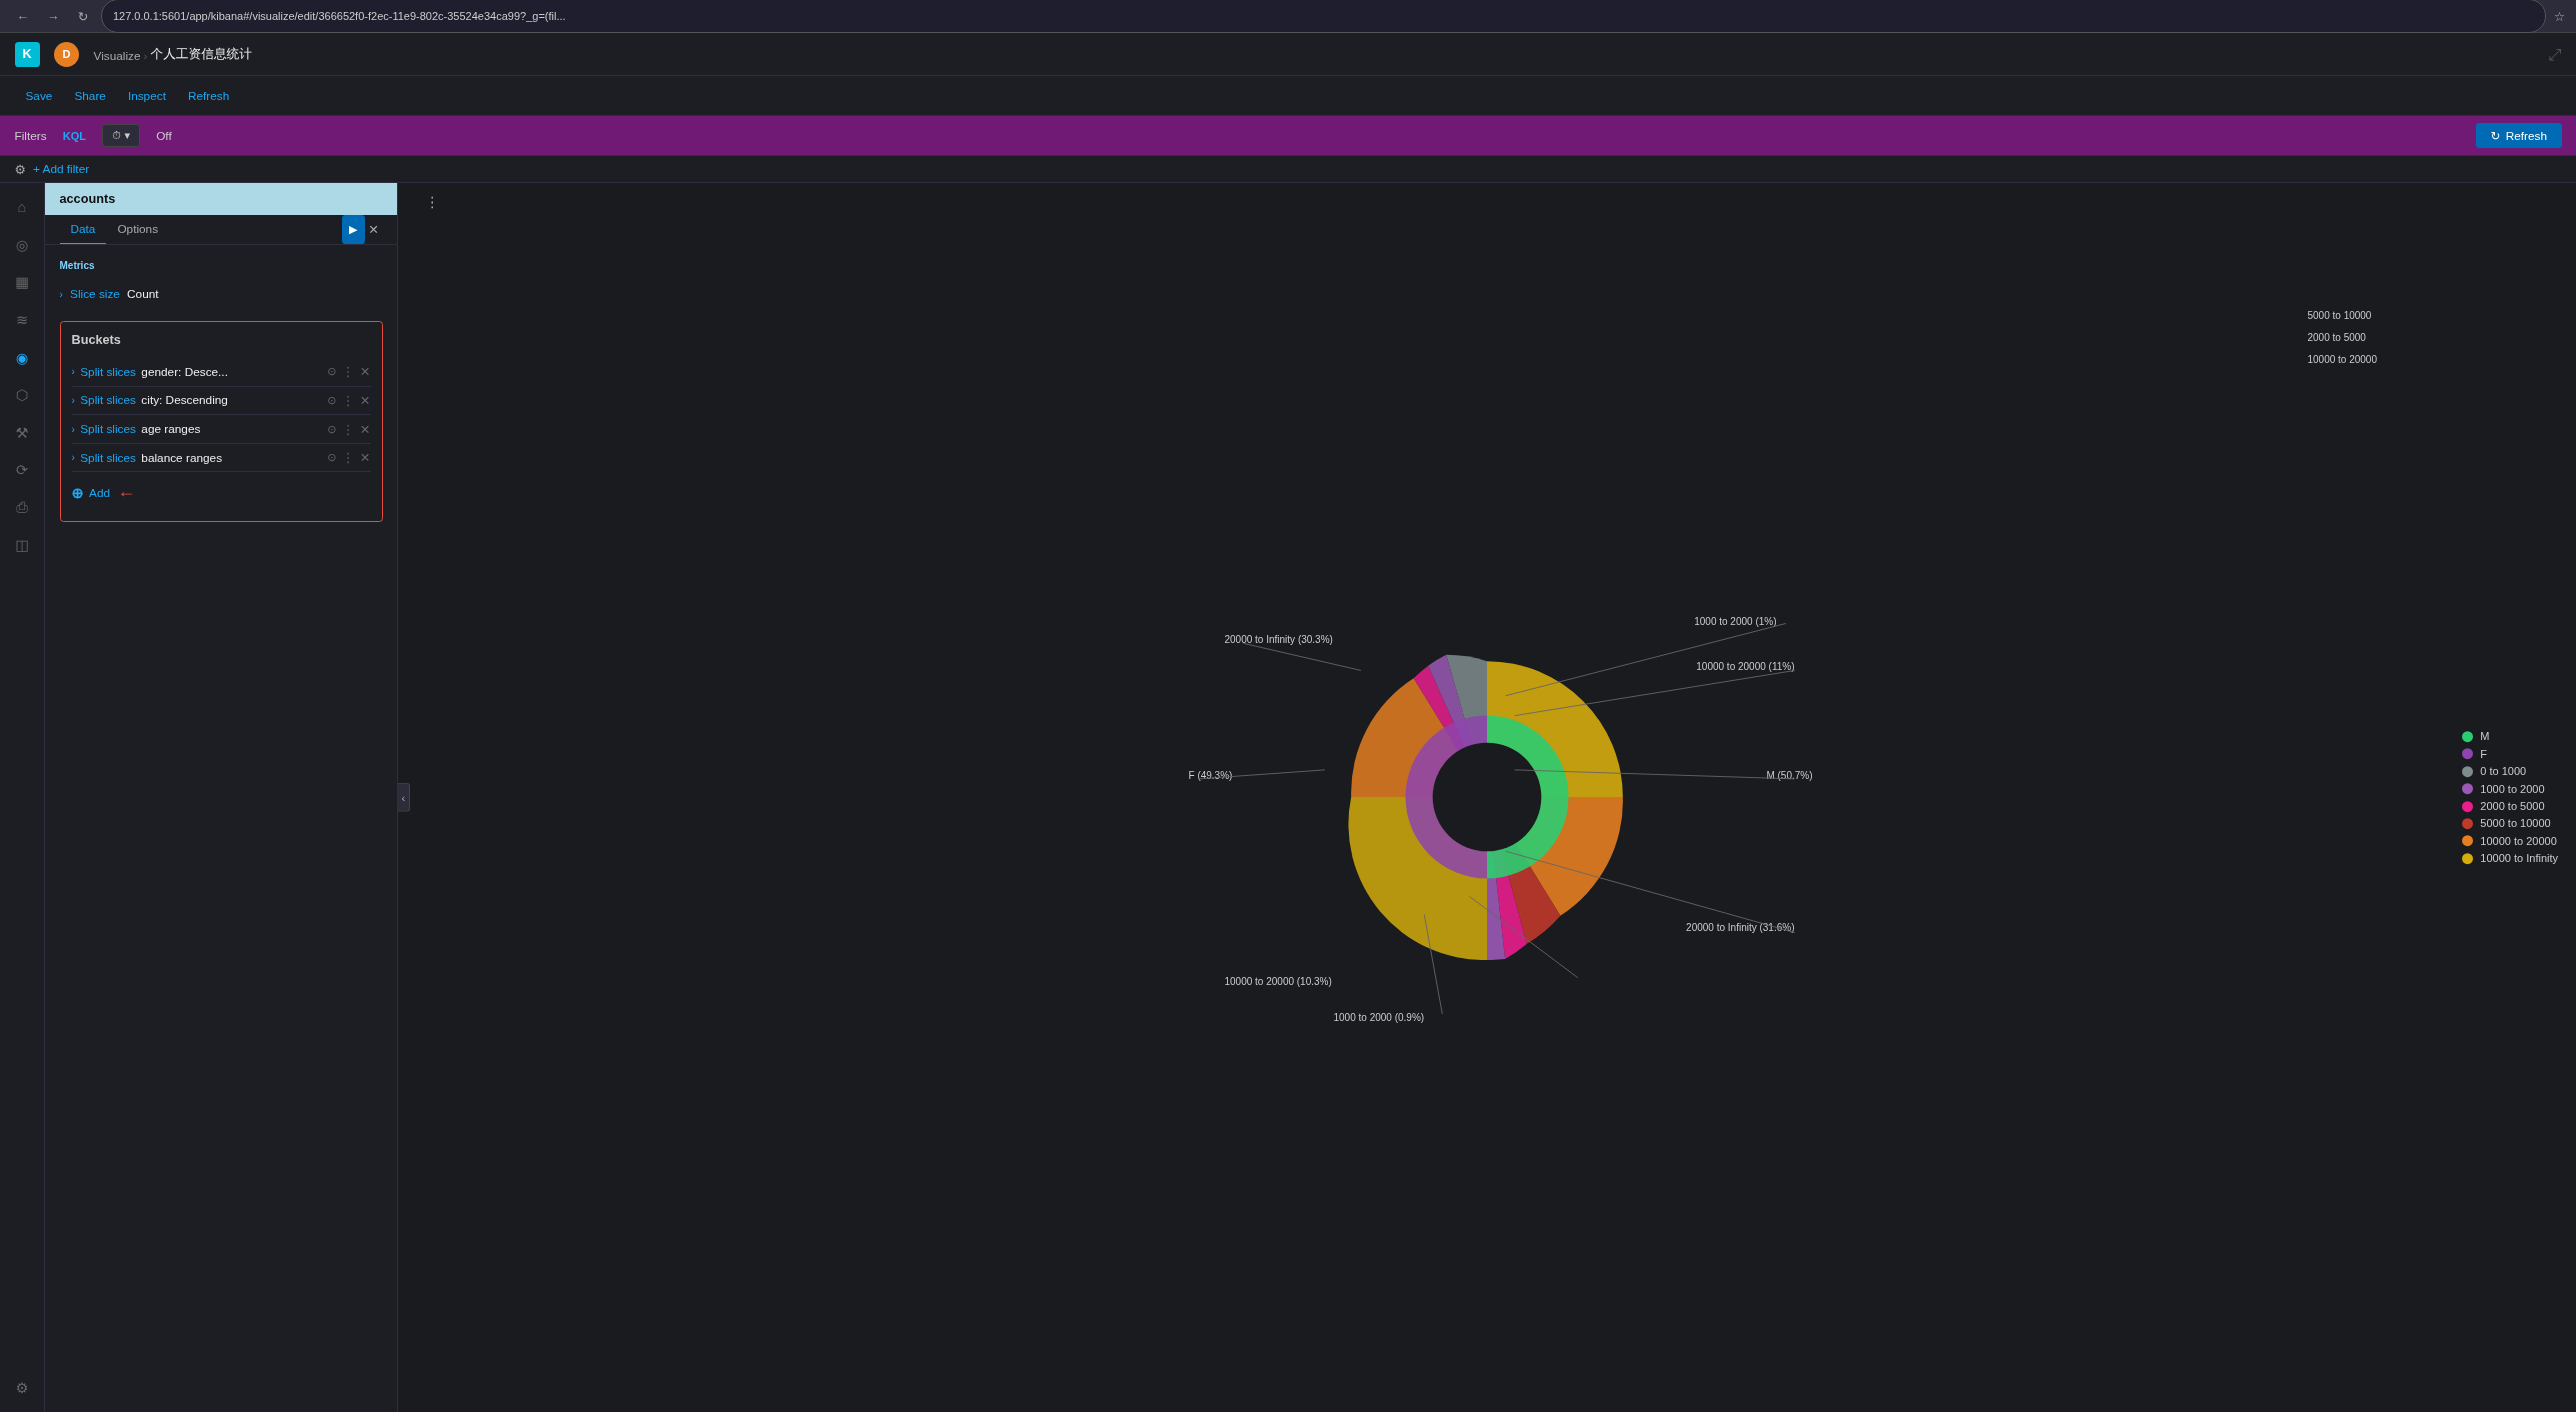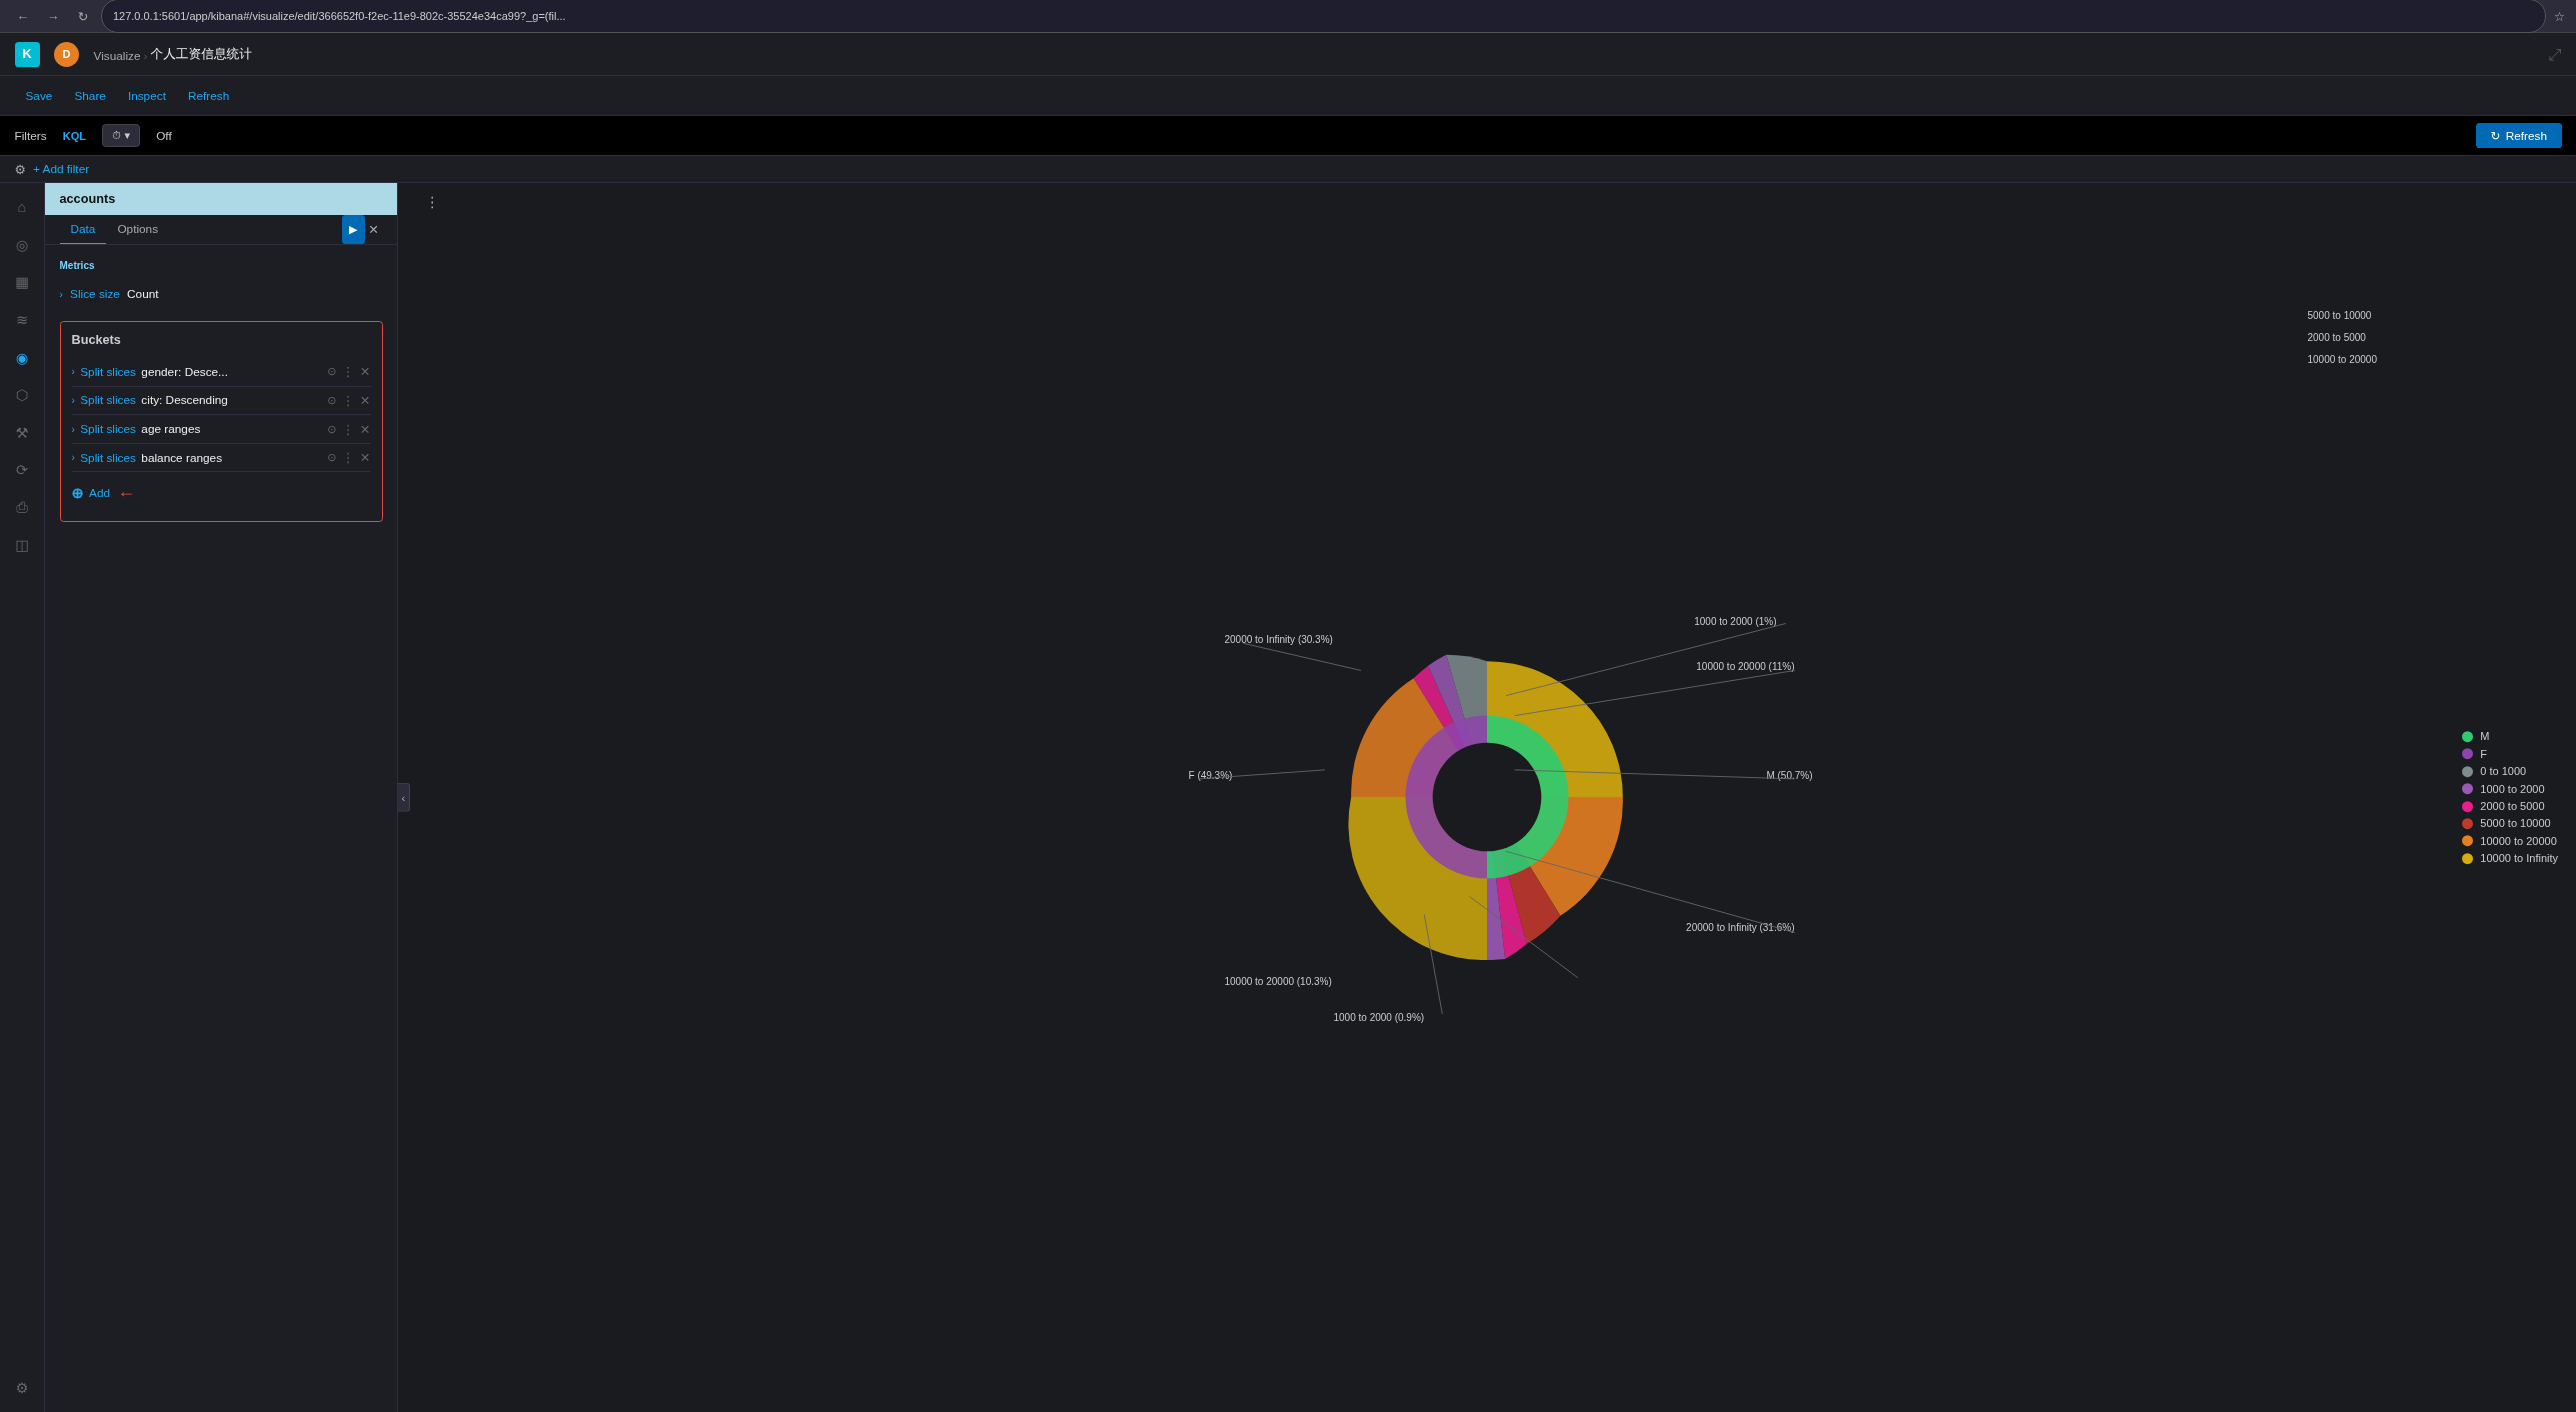--- a/index.html
+++ b/index.html
@@ -109,21 +109,21 @@
     .sub-toolbar-btn {
       background: none;
       border: none;
       color: #1ba9f5;
       cursor: pointer;
       font-size: 11.8px;
       padding: 7.2px 11px;
     }
     
     .filter-bar {
-      background: #000000;
+      background: #701a75;
       padding: 7.2px 14.5px;
       display: flex;
       align-items: center;
       gap: 9px;
       border-bottom: 0.9px solid #2e2e3e;
     }
     .filter-label {
       color: #ccc;
       font-size: 11.8px;
       font-weight: 500;

